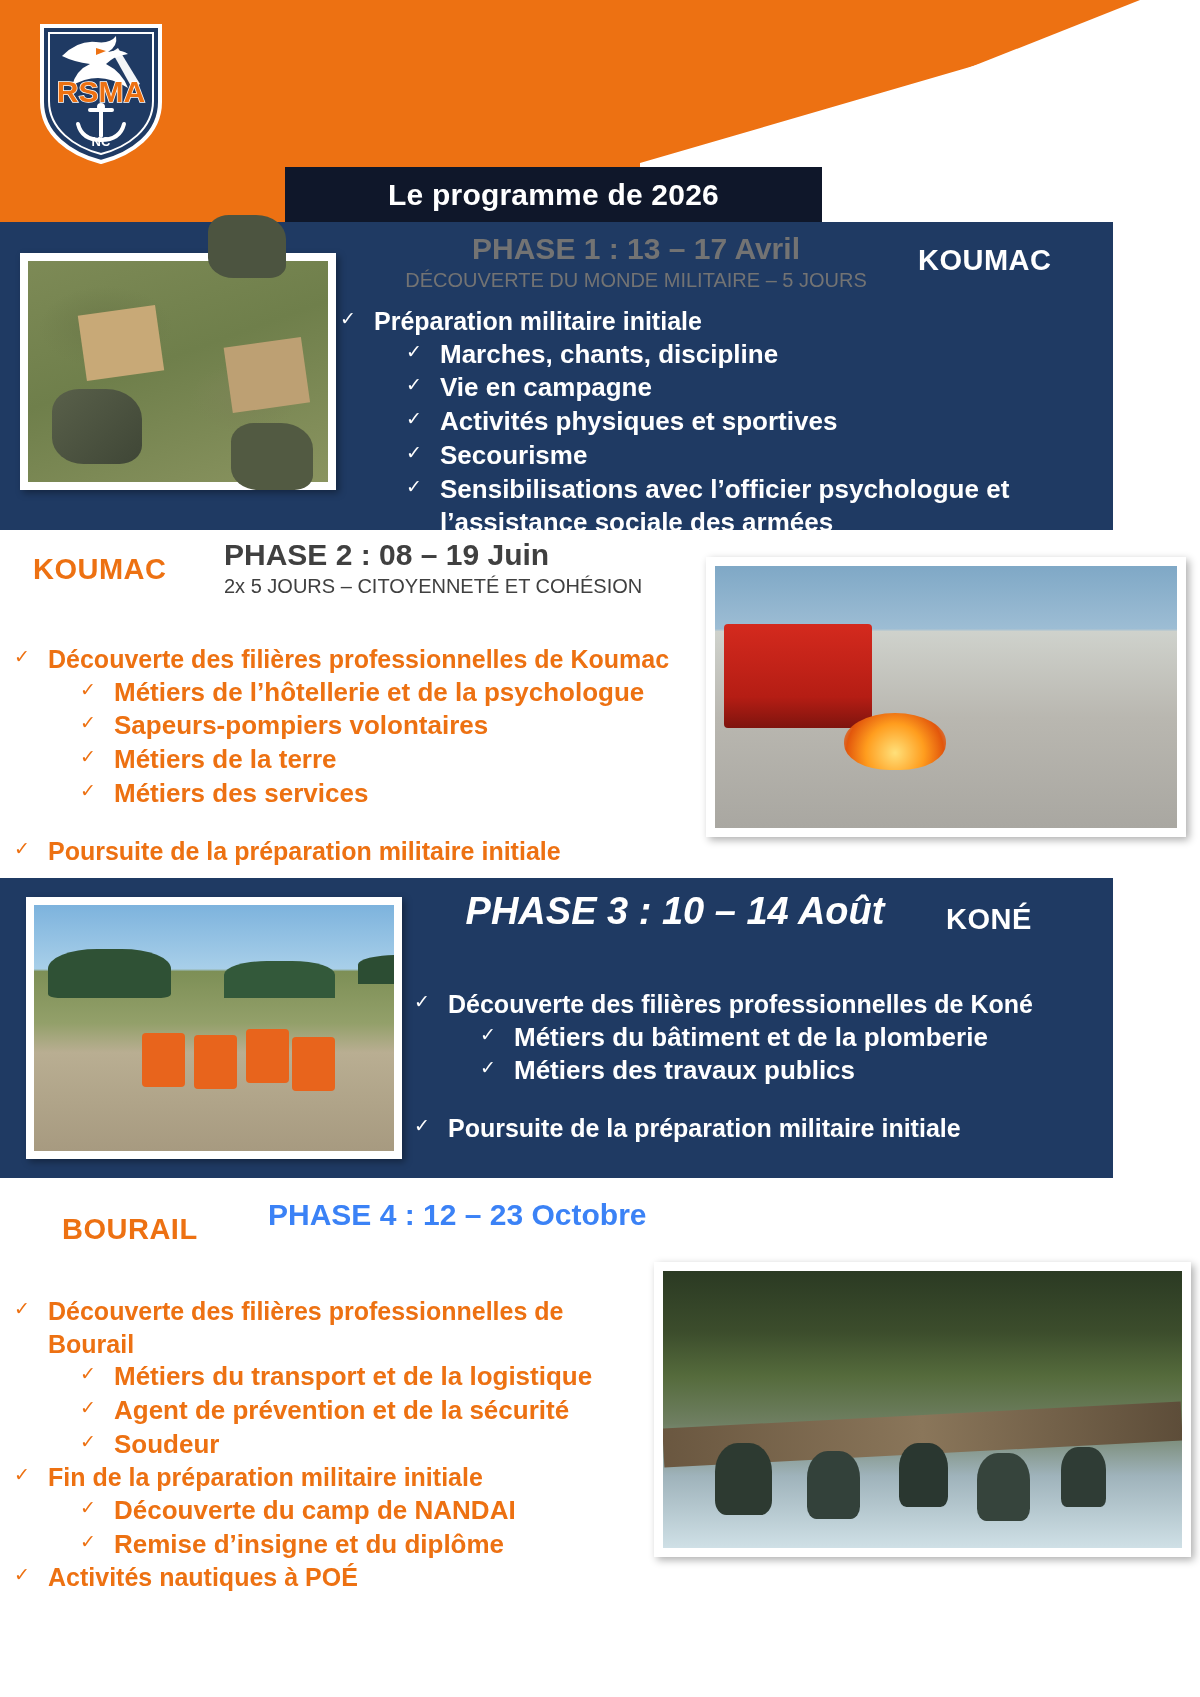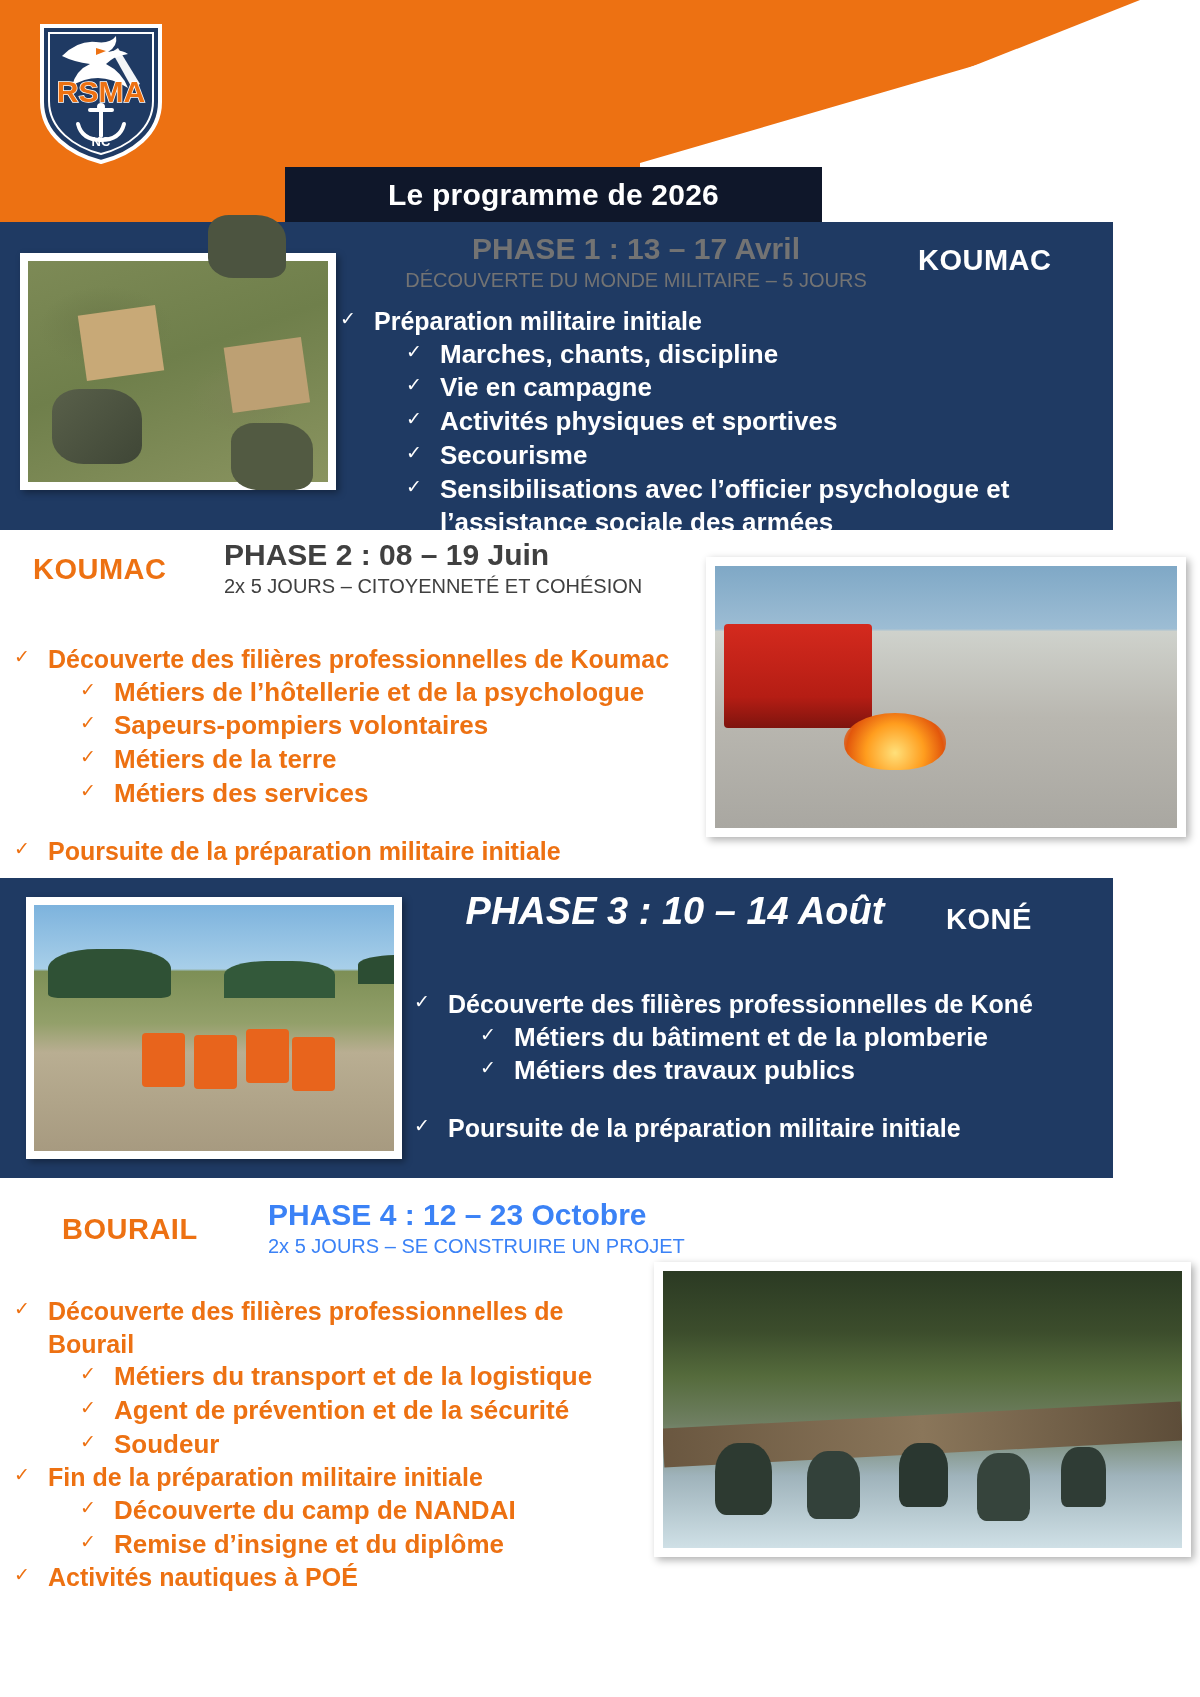--- a/index.html
+++ b/index.html
@@ -518,21 +518,20 @@
     <li class="bullet lvl1">
       <span class="chk">✓</span>
       <span class="txt">Poursuite de la préparation militaire initiale</span>
     </li>
   </ul>
 
   <div class="phase4-city">BOURAIL</div>
 
   <div class="phase4-head">
     <div class="ph-title">PHASE 4 : 12 – 23 Octobre</div>
-    <div class="ph-sub">2x 5 JOURS – SE CONSTRUIRE UN PROJET</div>
   </div>
 
   <div class="phase4-photo">
     <div class="img p4"></div>
   </div>
 
   <ul class="bl on-light phase4-list">
     <li class="bullet lvl1">
       <span class="chk">✓</span>
       <span class="txt">Découverte des filières professionnelles de Bourail</span>

